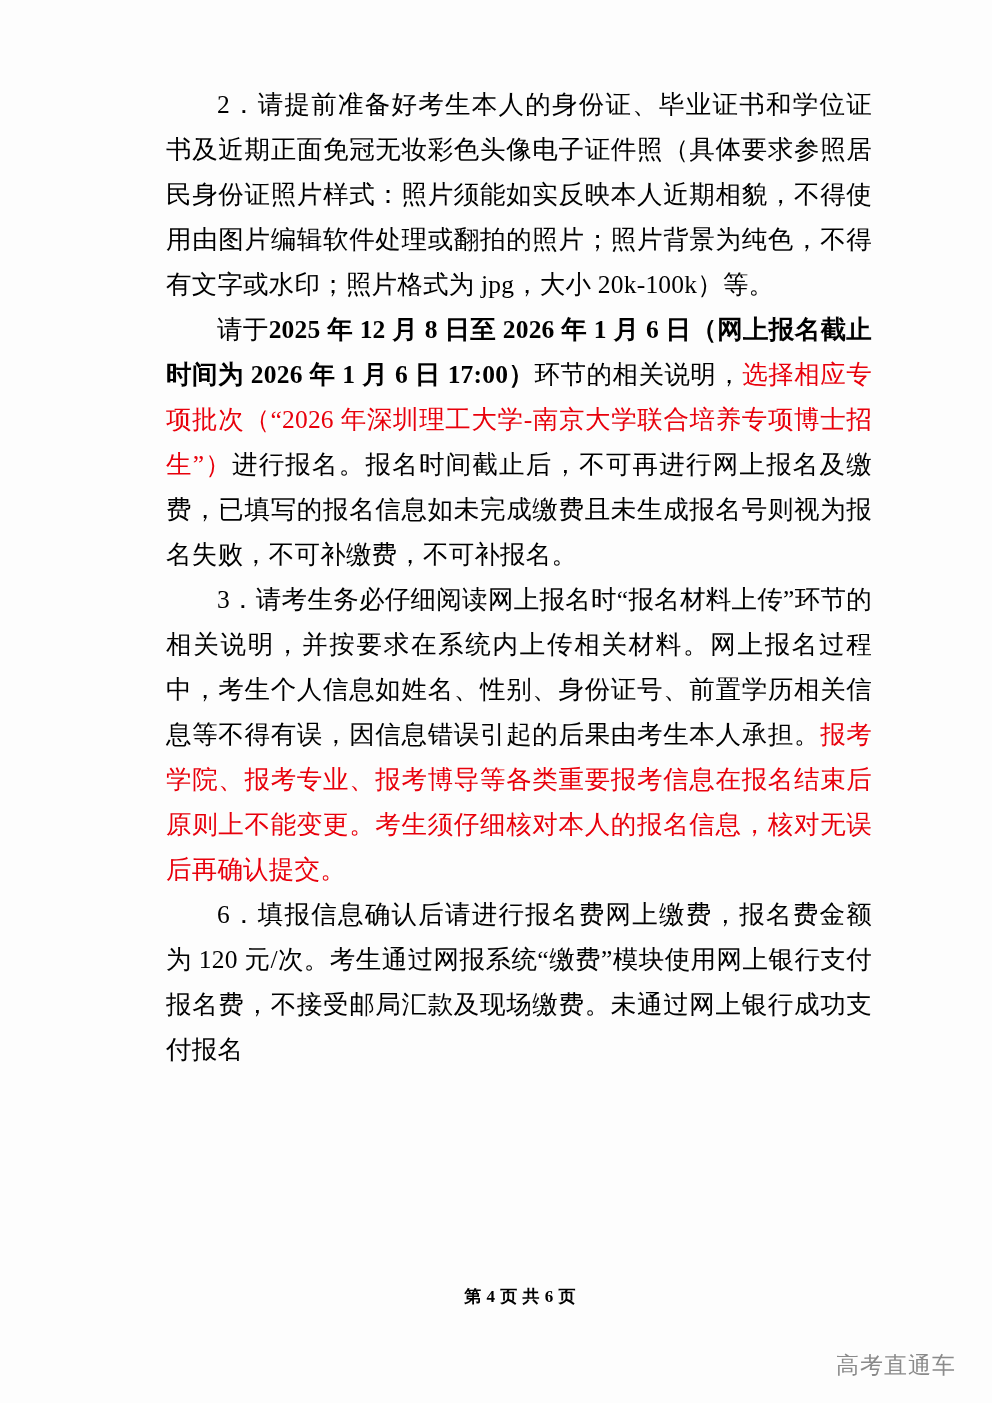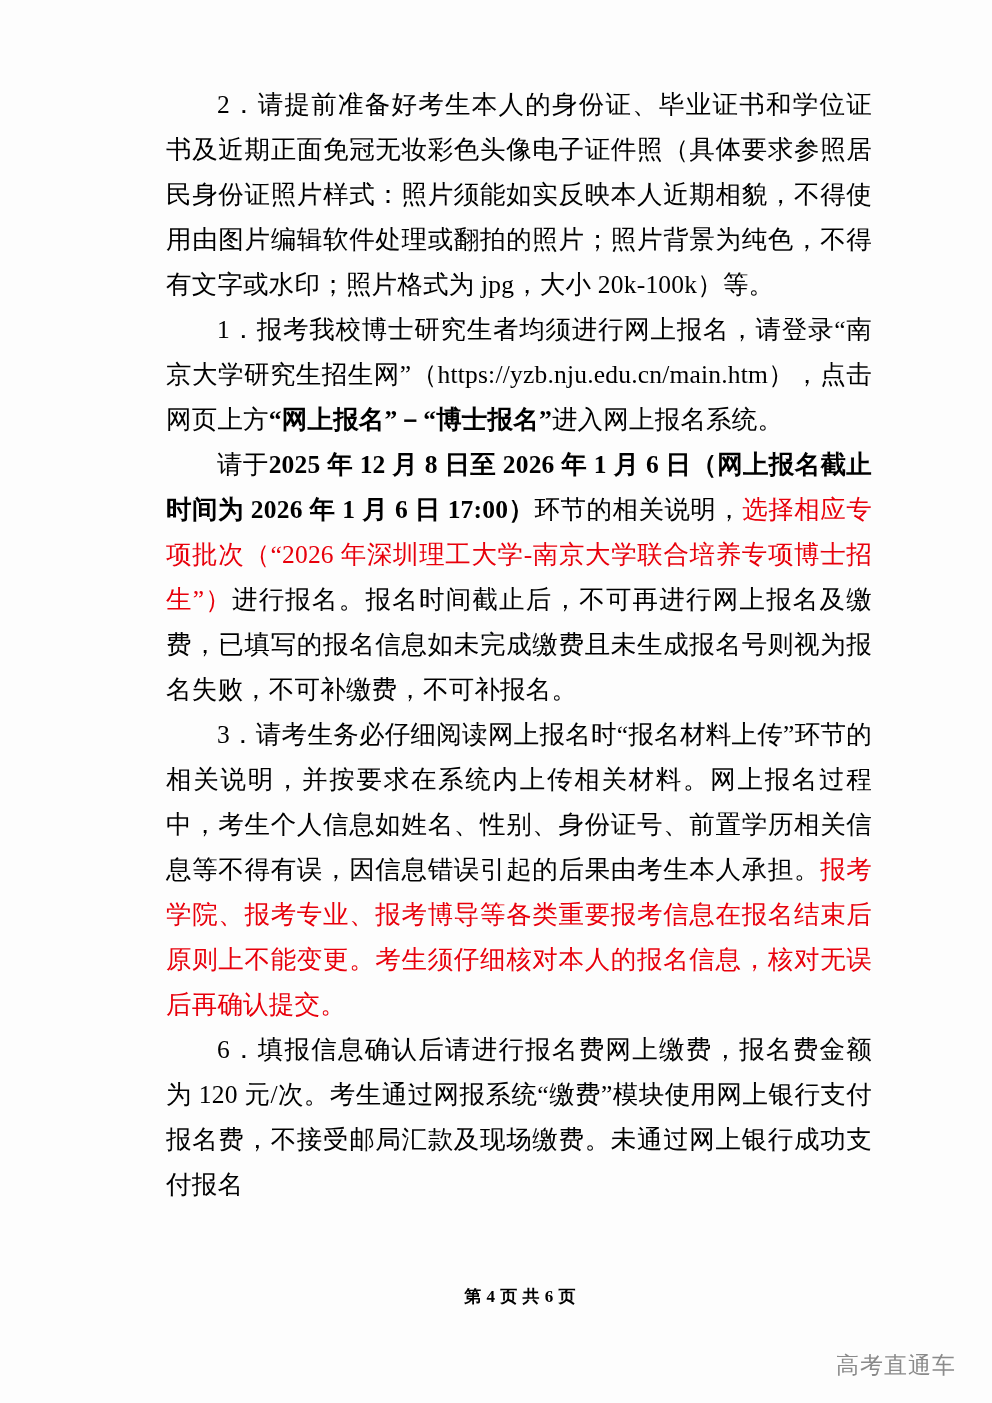--- a/index.html
+++ b/index.html
@@ -79,21 +79,20 @@
 </style>
 </head>
 <body>
 
 <div class="page">
   <div class="content">
 
     <p class="indent">2．请提前准备好考生本人的身份证、毕业证书和学位证书及近期正面免冠无妆彩色头像电子证件照（具体要求参照居民身份证照片样式：照片须能如实反映本人近期相貌，不得使用由图片编辑软件处理或翻拍的照片；照片背景为纯色，不得有文字或水印；照片格式为 jpg，大小 20k-100k）等。</p>
 
 
-    <p class="indent"><span>1．报考我校博士研究生者均须进行网上报名，请登录“南京大学研究生招生网”（https://yzb.nju.edu.cn/main.htm），点击网页上方</span><span class="bold">“网上报名”－“博士报名”</span><span>进入网上报名系统。</span></p>
 
     <p class="indent"><span>请于</span><span class="bold uline">2025 年 12 月 8 日至 2026 年 1 月 6 日（网上报名截止时间为 2026 年 1 月 6 日 17:00）</span><span>环节的相关说明，</span><span class="red uline">选择相应专项批次（“2026 年深圳理工大学-南京大学联合培养专项博士招生”）</span><span>进行报名。报名时间截止后，不可再进行网上报名及缴费，已填写的报名信息如未完成缴费且未生成报名号则视为报名失败，不可补缴费，不可补报名。</span></p>
 
 
     <p class="indent"><span>3．请考生务必仔细阅读网上报名时“报名材料上传”环节的相关说明，并按要求在系统内上传相关材料。网上报名过程中，考生个人信息如姓名、性别、身份证号、前置学历相关信息等不得有误，因信息错误引起的后果由考生本人承担。</span><span class="red">报考学院、报考专业、报考博导等各类重要报考信息在报名结束后原则上不能变更。考生须仔细核对本人的报名信息，核对无误后再确认提交。</span></p>
 
     <p class="indent">6．填报信息确认后请进行报名费网上缴费，报名费金额为 120 元/次。考生通过网报系统“缴费”模块使用网上银行支付报名费，不接受邮局汇款及现场缴费。未通过网上银行成功支付报名</p>
 
   </div>
 

